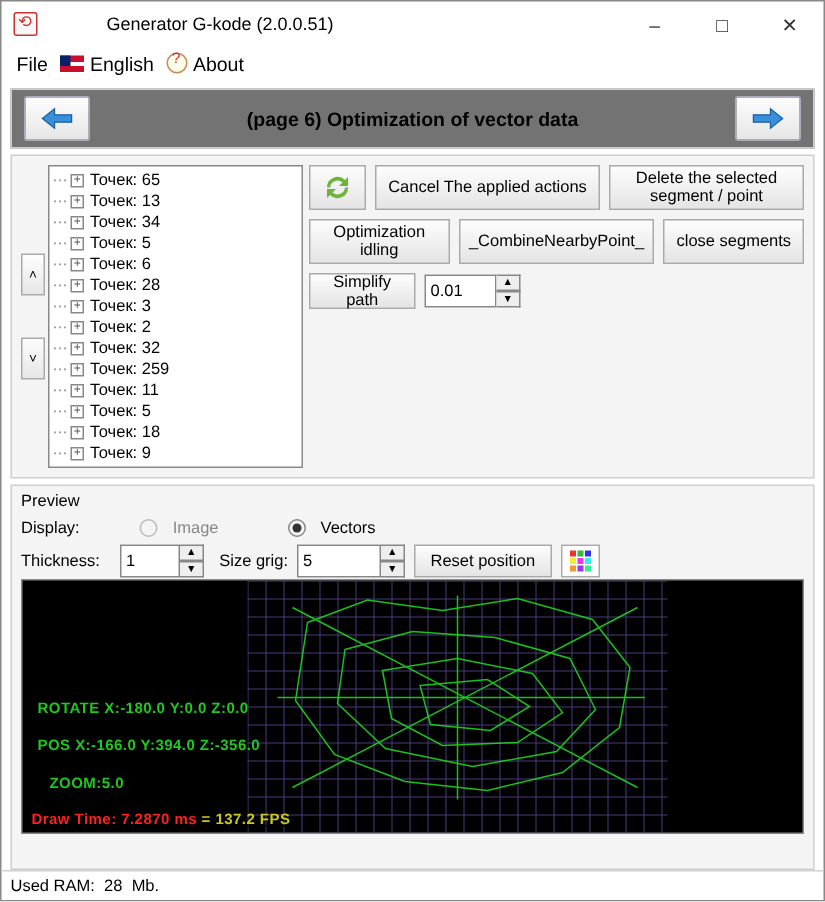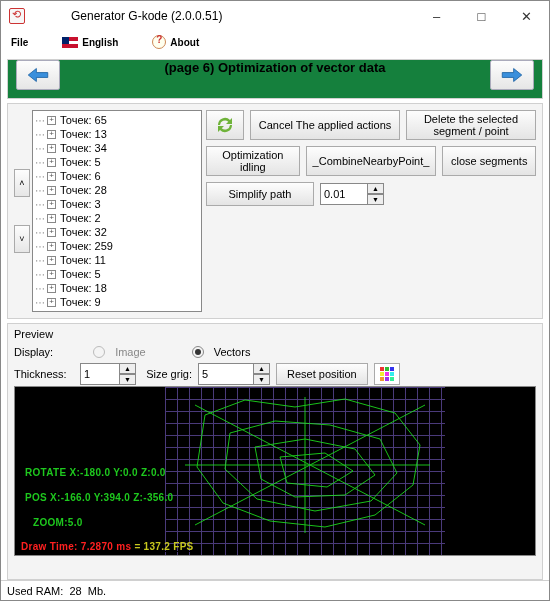--- a/index.html
+++ b/index.html
@@ -4,28 +4,28 @@
 <style>
   * { box-sizing: border-box; font-family: "Segoe UI", Tahoma, sans-serif; }
   body { margin: 0; background: #fff; font-size: 11px; color: #000; }
   .window { width: 550px; height: 601px; border: 1px solid #888; display: flex; flex-direction: column; background: #fff; }
   .titlebar { height: 30px; display: flex; align-items: center; padding: 0 0 0 8px; }
   .titlebar .icon { width: 16px; height: 16px; margin-right: 6px; background: #f7f7f7; border: 1px solid #c33; border-radius: 2px; position: relative; }
   .titlebar .icon::after { content: "⟲"; color: #c33; font-size: 11px; position: absolute; top: -1px; left: 2px; }
   .titlebar .title { flex: 1; font-size: 12px; margin-left: 40px; }
   .titlebar .btns { display: flex; height: 100%; }
   .titlebar .wbtn { width: 45px; display: flex; align-items: center; justify-content: center; font-size: 13px; color: #333; }
-  .menubar { height: 22px; display: flex; align-items: center; padding: 0 6px; gap: 26px; font-size: 10px; font-weight: bold; }
+  .menubar { height: 22px; display: flex; align-items: center; padding: 0 6px; gap: 0; font-size: 13px; }
   .menubar .mitem { display: flex; align-items: center; gap: 4px; padding: 2px 4px; }
   .flag { width: 16px; height: 11px; background: linear-gradient( to bottom, #c8102e 0 4px, #fff 4px 7px, #c8102e 7px 11px ); position: relative; }
   .flag::before { content:""; position:absolute; left:0; top:0; width:7px; height:7px; background:#012169; }
   .about-icon { width: 14px; height: 14px; border-radius: 50%; border: 1px solid #c85; background: #ffe; position: relative; }
   .about-icon::after { content:"?"; position:absolute; top:-2px; left:3px; font-size:10px; color:#c33; }
   .content { flex: 1; padding: 6px 6px 0 6px; display: flex; flex-direction: column; gap: 4px; overflow: hidden; }
-  .topbar { border: 1px solid #d0d0d0; background: #15803d; height: 40px; display: flex; align-items: flex-start; padding: 0 8px; gap: 6px; }
+  .topbar { border: 1px solid #d0d0d0; background: #737373; height: 40px; display: flex; align-items: center; padding: 0 8px; gap: 6px; }
   .arrowbtn { width: 44px; height: 30px; background: linear-gradient(#fdfdfd,#e6e6e6); border: 1px solid #aab; border-radius: 2px; display: flex; align-items: center; justify-content: center; }
   .arrowbtn svg { width: 26px; height: 20px; }
   .page-title { flex: 1; text-align: center; font-size: 13px; font-weight: bold; }
   .midpanel { border: 1px solid #d0d0d0; background: #f4f4f4; flex: 0 0 206px; display: flex; padding: 6px; gap: 4px; }
   .leftlist { width: 188px; display: flex; gap: 2px; }
   .updown { width: 16px; display: flex; flex-direction: column; gap: 28px; justify-content: center; }
   .spinbtn { width:16px; height:28px; background: linear-gradient(#fdfdfd,#e6e6e6); border:1px solid #aaa; font-size:9px; line-height:1; display:flex; align-items:center; justify-content:center; }
   .tree { flex:1; background:#fff; border:1px solid #888; overflow:auto; padding:2px 2px; }
   .tree .row { display:flex; align-items:center; gap:4px; height:14px; font-size:11px; white-space:nowrap; }
   .tree .glyph { width:9px; height:9px; border:1px solid #888; display:flex; align-items:center; justify-content:center; font-size:8px; line-height:1; color:#555; }
@@ -193,21 +193,21 @@
           </div>
           <div class="stdbtn" style="flex:1">Cancel The applied actions</div>
           <div class="stdbtn" style="width:130px">Delete the selected segment / point</div>
         </div>
         <div class="ctlrow">
           <div class="stdbtn" style="flex:1">Optimization idling</div>
           <div class="stdbtn" style="flex:1">_CombineNearbyPoint_</div>
           <div class="stdbtn" style="flex:1">close segments</div>
         </div>
         <div class="ctlrow" style="align-items:center">
-          <div class="stdbtn" style="width:108px;height:24px">Simplify path</div>
+          <div class="stdbtn" style="width:71px;height:24px">Simplify path</div>
           <div class="numbox">
             <input value="0.01" style="">
             <div class="spins">
                 <div class="spin">▲</div>
                 <div class="spin">▼</div>
               </div>
           </div>
         </div>
       </div>
     </div>

